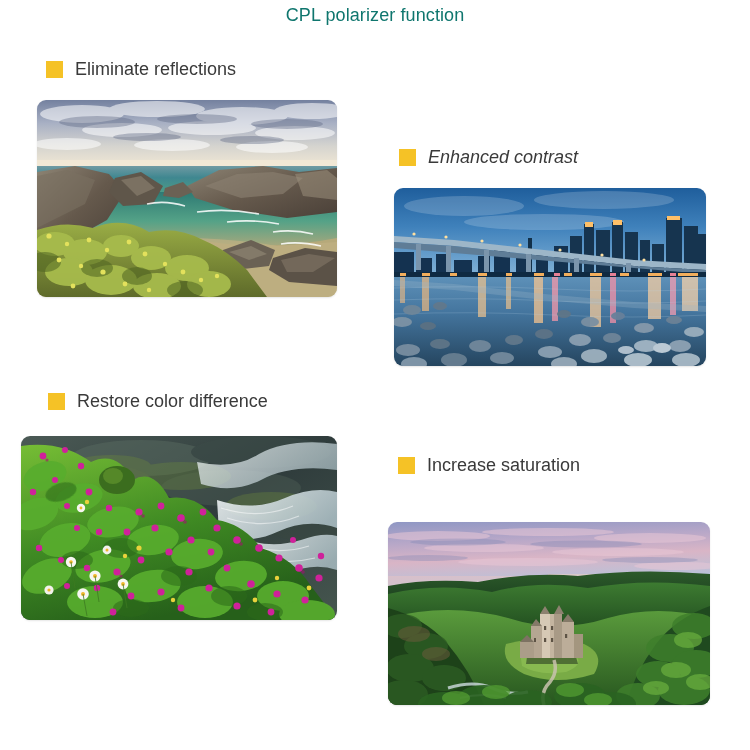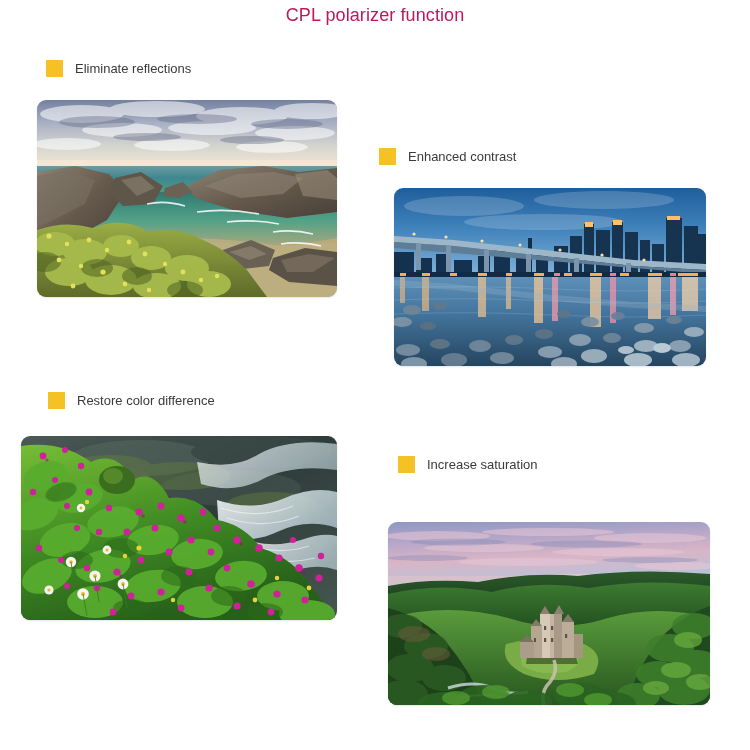--- a/index.html
+++ b/index.html
@@ -16,55 +16,55 @@
     position: relative;
   }
 
   #page-title {
     position: absolute;
     top: 5px;
     left: 0;
     width: 750px;
     text-align: center;
     font-size: 18px;
-    color: #be185d;
+    color: #0f766e;
     letter-spacing: 0.1px;
   }
 
   .label {
     position: absolute;
     display: flex;
     align-items: center;
     gap: 12px;
     white-space: nowrap;
   }
   .bullet {
     width: 17px;
     height: 17px;
     background: #f5c226;
     flex: 0 0 auto;
     display: block;
   }
   .label-text {
-    font-size: 13px;
+    font-size: 18px;
     color: #3a3a3a;
     line-height: 1;
   }
 
   .photo {
     position: absolute;
     border-radius: 9px;
     overflow: hidden;
     box-shadow: 0 1px 2px rgba(0,0,0,0.10);
   }
   .photo svg { display: block; width: 100%; height: 100%; }
 
   
   #label-1 { left: 46px;  top: 60px; }
-  #label-2 { left: 379px; top: 148px; }
+  #label-2 { left: 399px; top: 148px; font-style: italic; }
   #label-3 { left: 48px;  top: 392px; }
   #label-4 { left: 398px; top: 456px; }
 
   #photo-1 { left: 37px;  top: 100px; width: 300px; height: 197px; }
   #photo-2 { left: 394px; top: 188px; width: 312px; height: 178px; }
   #photo-3 { left: 21px;  top: 436px; width: 316px; height: 184px; }
   #photo-4 { left: 388px; top: 522px; width: 322px; height: 183px; }
 </style>
 </head>
 <body style="background: rgb(255, 255, 255);">

